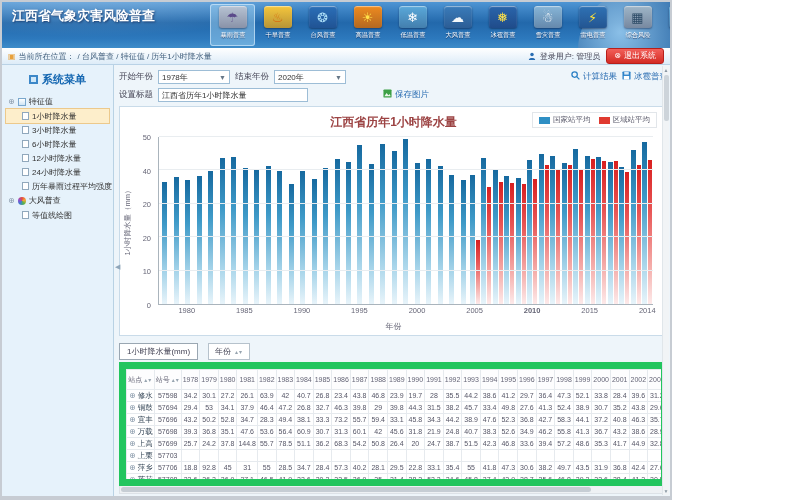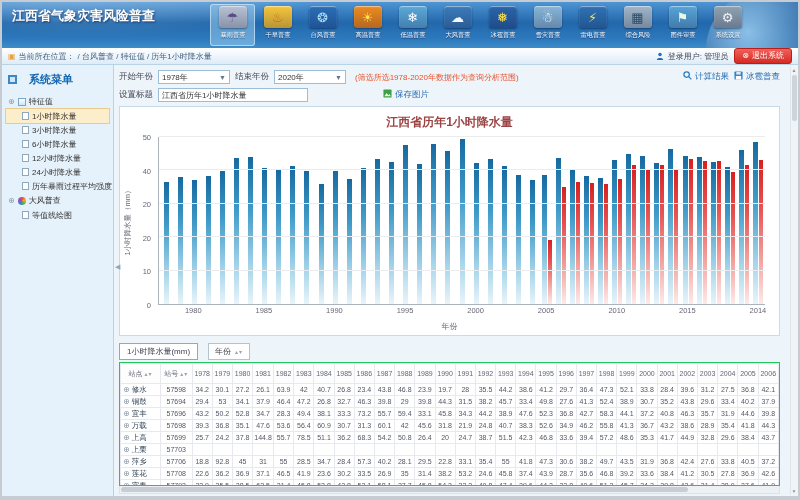--- a/index.html
+++ b/index.html
@@ -1,18 +1,18 @@
 <!DOCTYPE html>
 <html><head>
 <meta charset="utf-8">
 <style>
   * { margin:0; padding:0; box-sizing:border-box; }
   html,body { width:800px; height:500px; overflow:hidden;
     font-family:"Liberation Sans","DejaVu Sans",sans-serif; }
-  .window { width:800px; height:500px; border:2px solid #c7ccd3; border-bottom:4px solid #c7ccd3;
+  .window { width:672px; height:500px; border:2px solid #c7ccd3; border-bottom:4px solid #c7ccd3;
     background:#fff; display:flex; flex-direction:column; position:relative; }
 
   
   .header { height:46px; flex:none; position:relative; overflow:hidden;
     background:linear-gradient(180deg,#4e95d4 0%,#2268ab 45%,#2d79bd 80%,#3e8cc9 100%); }
   .header::before { content:""; position:absolute; left:-40px; top:-30px; width:420px; height:70px;
     background:radial-gradient(ellipse at 30% 0%,rgba(255,255,255,.38),rgba(255,255,255,0) 65%); }
   .globe { position:absolute; right:-28px; top:-12px; width:120px; height:120px; border-radius:50%;
     background:radial-gradient(circle at 35% 35%,#9ccdf0,#3a74ad 55%,#15335f 85%); opacity:.85; }
   .app-title { position:absolute; left:10px; top:5px; color:#fff; font-weight:bold; font-size:13px;
@@ -37,37 +37,37 @@
   .user-box { display:flex; align-items:center; gap:4px; margin-right:6px; color:#445; }
   .logout-btn { background:linear-gradient(180deg,#f2605a,#d42b24); color:#fff; border:1px solid #b71f1a;
     border-radius:3px; font-size:8px; padding:1px 7px 2px; display:flex; align-items:center; gap:3px;
     cursor:pointer; }
 
   
   .body { flex:1; display:flex; min-height:0; background:#eef5fa; position:relative; }
 
   .sidebar { width:112px; flex:none; background:#e6f2fb; border-right:1px solid #b9d2e4;
     padding:5px 4px; }
-  .side-title { display:flex; align-items:center; gap:12px; color:#1668b2; font-weight:bold;
-    font-size:11px; padding:2px 2px 7px; }
+  .side-title { display:flex; align-items:center; gap:4px; color:#1668b2; font-weight:bold;
+    font-size:11px; padding:2px 2px 7px;justify-content:center; }
   .side-title .sq { width:9px; height:9px; border:2px solid #3c87c8; background:#cfe7f8; }
   .tree { font-size:8px; color:#333; }
   .tree-group { display:flex; align-items:center; gap:3px; padding:2px 0 2px 2px; cursor:pointer; }
   .expander { color:#8899aa; font-size:8px; }
   .grp-ico { width:8px; height:8px; border:1px solid #7aa7cc; background:linear-gradient(#fff,#cfe4f4); }
   .grp-ico.wheel { border:none; border-radius:50%;
     background:conic-gradient(#e5493c,#f2a93b,#57b54a,#3a7fd0,#8e4fd0,#e5493c); }
   .tree-item { display:flex; align-items:center; gap:3px; padding:1.5px 1px 1.5px 16px; cursor:pointer;
     white-space:nowrap; }
   .tree-item .doc { width:7px; height:8px; border:1px solid #90a8bc; background:#fff; flex:none; }
   .tree-item.selected { background:#fdeecb; outline:1px solid #ecc98c; }
 
   .collapse-arrow { position:absolute; left:113px; top:46%; font-size:7px; color:#8fa6ba; z-index:5; cursor:pointer; }
 
-  .main { flex:1; min-width:0; padding:3px 18px 2px 5px; display:flex; flex-direction:column; }
+  .main { flex:1; min-width:0; padding:3px 2px 2px 5px; display:flex; flex-direction:column; }
 
   
   .frow { display:flex; align-items:center; gap:5px; height:18px; font-size:8.5px; color:#445; flex:none; }
   .select-box { width:72px; height:14px; border:1px solid #9dbdd6; background:#fff; display:flex;
     align-items:center; justify-content:space-between; padding:0 3px; font-size:8px; color:#333; cursor:pointer; }
   .select-box .car { color:#678; font-size:7px; }
   .red-note { color:#e8502a; font-size:8px; margin-left:4px; }
   .tool-link { display:flex; align-items:flex-start; gap:3px; color:#2a6db2; font-size:8.5px; cursor:pointer; }
   .frow .push { flex:1; }
   .title-input { width:150px; height:14px; border:1px solid #9dbdd6; font-size:8px; color:#333;
@@ -95,21 +95,21 @@
   .xticks { position:absolute; left:0; right:0; bottom:-13px; height:12px; }
   .xticks div { position:absolute; transform:translateX(-50%); font-size:7.5px; color:#667; }
   .xaxis-title { position:absolute; bottom:3px; left:50%; transform:translateX(-50%); font-size:8px; color:#667; }
 
   
   .table-ctrl { display:flex; align-items:center; gap:10px; height:22px; margin-top:4px; flex:none; }
   .unit-btn { border:1px solid #9aa7b2; background:#fff; font-size:8px; color:#445; padding:2px 7px; cursor:pointer; }
   .sort-dd { border:1px solid #b6c2cc; background:#fff; font-size:8px; color:#445; padding:2px 6px;
     display:flex; gap:4px; align-items:center; cursor:pointer; }
   .arrows { font-size:6px; color:#98a5b0; letter-spacing:1px; }
-  .table-wrap { flex:1; min-height:0; overflow:hidden; background:#fff; border:1px solid #22c55e; }
+  .table-wrap { flex:1; min-height:0; overflow:hidden; background:#fff; border:7px solid #22c55e; }
   table { border-collapse:collapse; table-layout:fixed; }
   th,td { border:1px solid #e6eaee; font-size:7px; color:#556; text-align:center; padding:0 1px;
     height:12px; overflow:hidden; white-space:nowrap; font-weight:normal; }
   thead th { height:20px; color:#667; background:#fdfdfe; }
   td.stn { text-align:left; padding-left:2px; font-size:7.5px; color:#345; }
   td.stn .expander { margin-right:2px; }
   .hscroll { height:8px; flex:none; background:#eef1f4; border:1px solid #dde2e7; border-top:none;
     position:relative; }
   .hscroll .thumb { position:absolute; left:1px; top:1px; bottom:1px; width:86%; background:#c6cdd4;
     border-radius:3px; }
@@ -256,21 +256,20 @@
         <span>开始年份</span>
         <span class="select-box">
           <span>1978年</span>
           <span class="car">▼</span>
         </span>
         <span>结束年份</span>
         <span class="select-box">
           <span>2020年</span>
           <span class="car">▼</span>
         </span>
-        <span class="red-note">(筛选所选1978-2020年数据作为查询分析范围)</span>
         <span class="push"></span>
         <span class="tool-link">
           <svg width="9" height="9" viewBox="0 0 10 10">
               <circle cx="4" cy="4" r="3" fill="none" stroke="#2a7fc4" stroke-width="1.4"></circle>
               <line x1="6.3" y1="6.3" x2="9.3" y2="9.3" stroke="#2a7fc4" stroke-width="1.4"></line>
             </svg>
           <span>计算结果</span>
         </span>
         <span class="tool-link">
           <svg width="9" height="9" viewBox="0 0 10 10">
@@ -289,20 +288,24 @@
           <svg width="9" height="9" viewBox="0 0 10 10">
               <rect x="0.5" y="0.5" width="9" height="9" rx="1" fill="#3da046"></rect>
               <path d="M1.5 8 L4 4.5 L6 7 L7.5 5.5 L8.5 8 Z" fill="#eaf6ea"></path>
             </svg>
           <span>保存图片</span>
         </span>
       </div>
 
       <div class="chart-panel">
         <div class="chart-title">江西省历年1小时降水量</div>
+        <div class="legend">
+            <span><span class="sw" style="background: rgb(47, 143, 196);"></span><span>国家站平均</span></span>
+            <span><span class="sw" style="background: rgb(224, 58, 48);"></span><span>区域站平均</span></span>
+          </div>
         <div class="plot-wrap">
           <span class="ylab-title" style="left:-30px;">1小时降水量（mm）</span>
           <div class="ylabels">
               <div style="bottom: 0%;">0</div>
               <div style="bottom: 20%;">10</div>
               <div style="bottom: 40%;">20</div>
               <div style="bottom: 60%;">20</div>
               <div style="bottom: 80%;">40</div>
               <div style="bottom: 100%;">50</div>
             </div>
@@ -458,21 +461,21 @@
                 <div class="bar red" style="height: 86.4%;"></div>
               </div>
             </div>
           <div class="xticks">
               <div style="left: 5.81395%;">1980</div>
               <div style="left: 17.4419%;">1985</div>
               <div style="left: 29.0698%;">1990</div>
               <div style="left: 40.6977%;">1995</div>
               <div style="left: 52.3256%;">2000</div>
               <div style="left: 63.9535%;">2005</div>
-              <div style="left: 75.5814%;">2010</div>
+              <div style="left: 75.5814%; font-weight: bold;">2010</div>
               <div style="left: 87.2093%;">2015</div>
               <div style="left: 98.8372%;">2014</div>
             </div>
         </div>
         <div class="xaxis-title">年份</div>
       </div>
 
       <div class="table-ctrl">
         <span class="unit-btn">1小时降水量(mm)</span>
         <span class="sort-dd">

